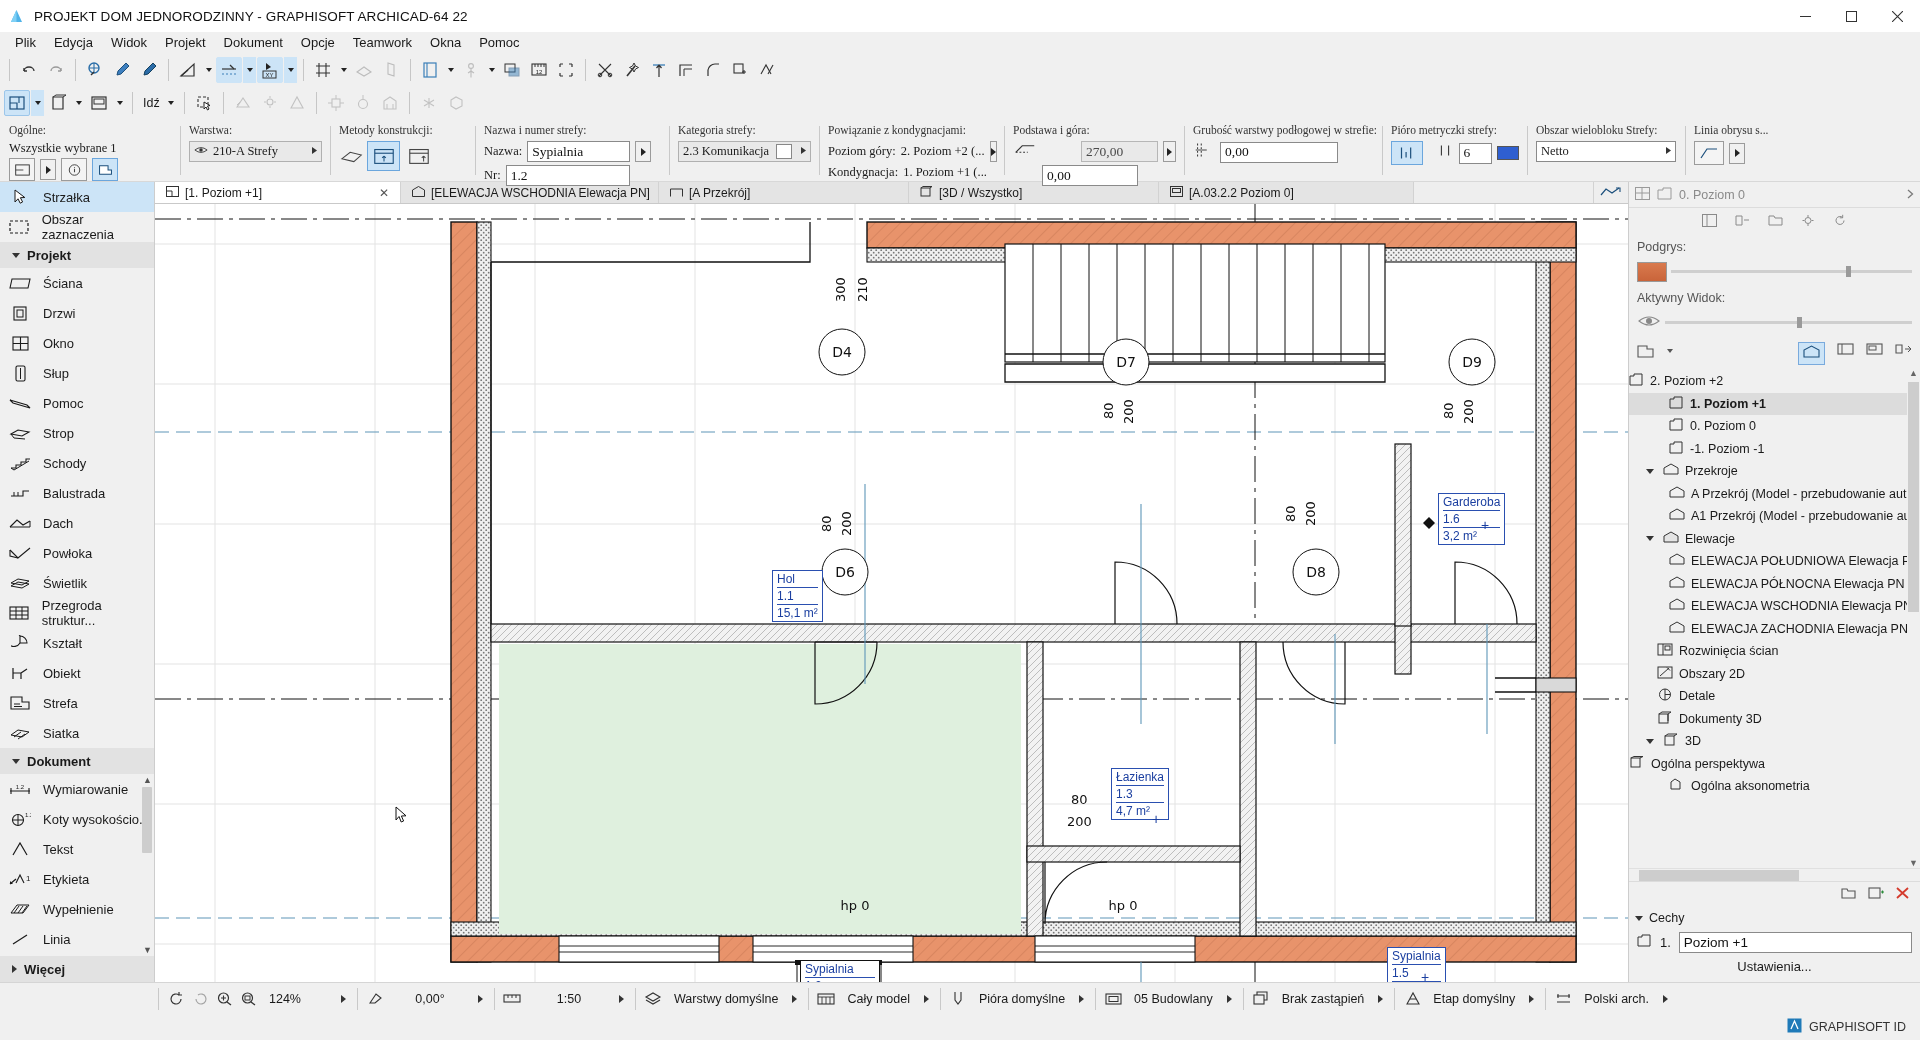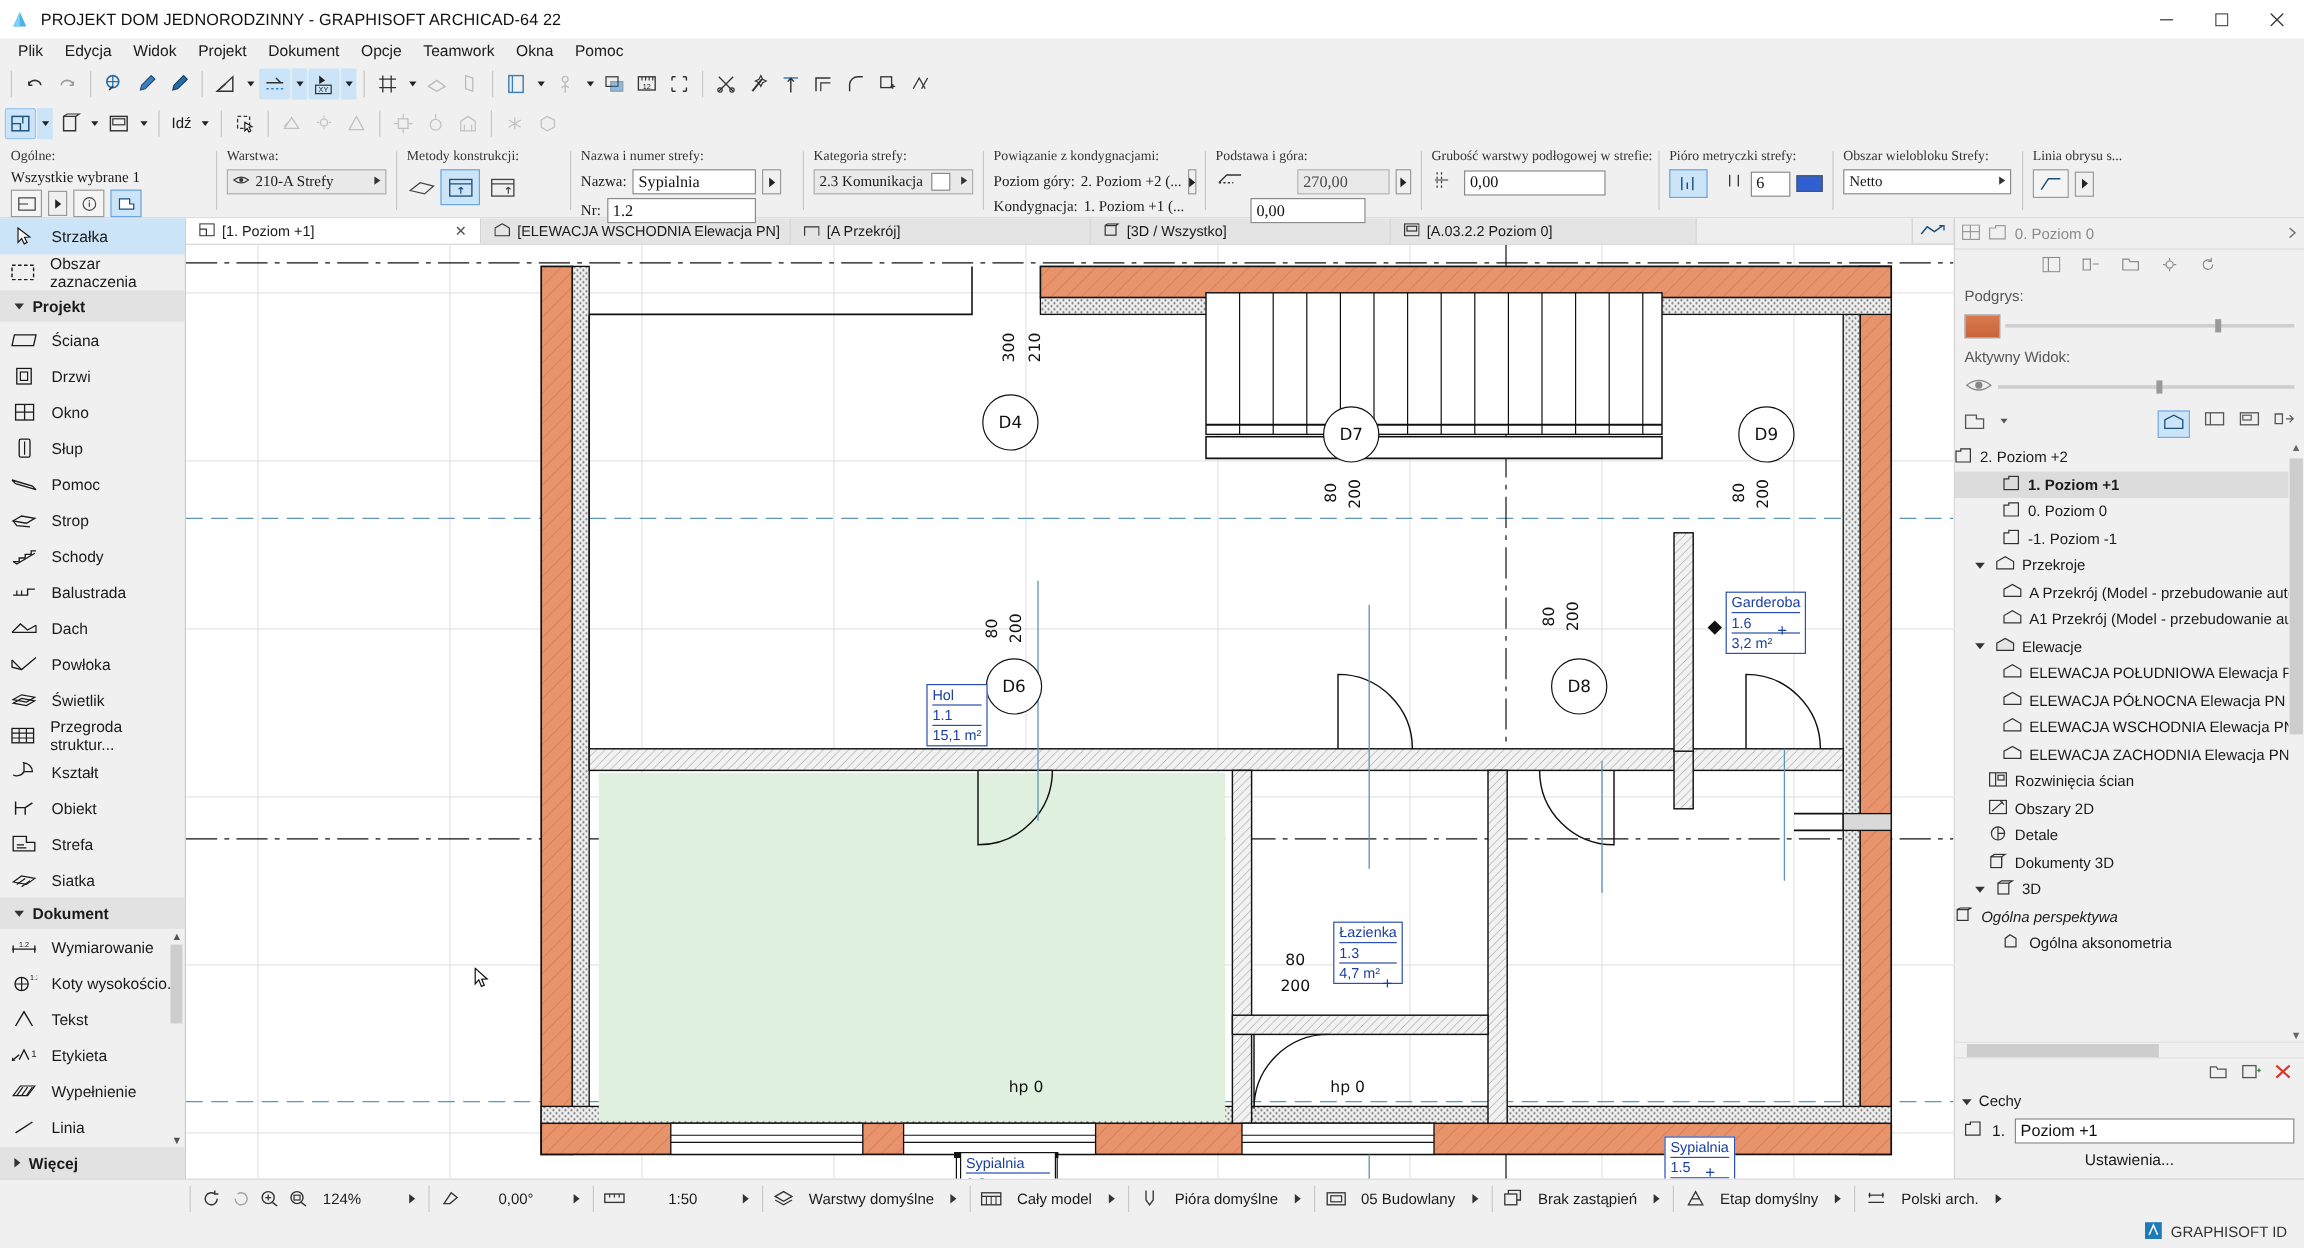--- a/index.html
+++ b/index.html
@@ -1305,21 +1305,21 @@
         <div class="tnode" style="padding-left:14px;">
           <span class="tw">
               <i></i>
             </span>
           <span><svg width="16" height="13" viewBox="0 0 16 13">
                 <rect x="2" y="3" width="9" height="9" fill="none" stroke="#333"></rect>
                 <path d="M2 3 L5 1 L14 1 L11 3" fill="none" stroke="#333"></path>
               </svg></span>
           <span>3D</span>
         </div>
-        <div class="tnode" style="font-style:italic;">
+        <div class="tnode" style="">
           <span><svg width="16" height="13" viewBox="0 0 16 13">
                 <rect x="2" y="2" width="9" height="9" fill="none" stroke="#333"></rect>
                 <path d="M2 2 L5 0.5 L14 0.5 L11 2" fill="none" stroke="#333"></path>
               </svg></span>
           <span>Ogólna perspektywa</span>
         </div>
         <div class="tnode" style="padding-left:40px;">
           <span><svg width="16" height="13" viewBox="0 0 16 13">
                 <path d="M2 4 L2 11 L11 11 L11 4 L6 1 Z" fill="none" stroke="#333"></path>
               </svg></span>

